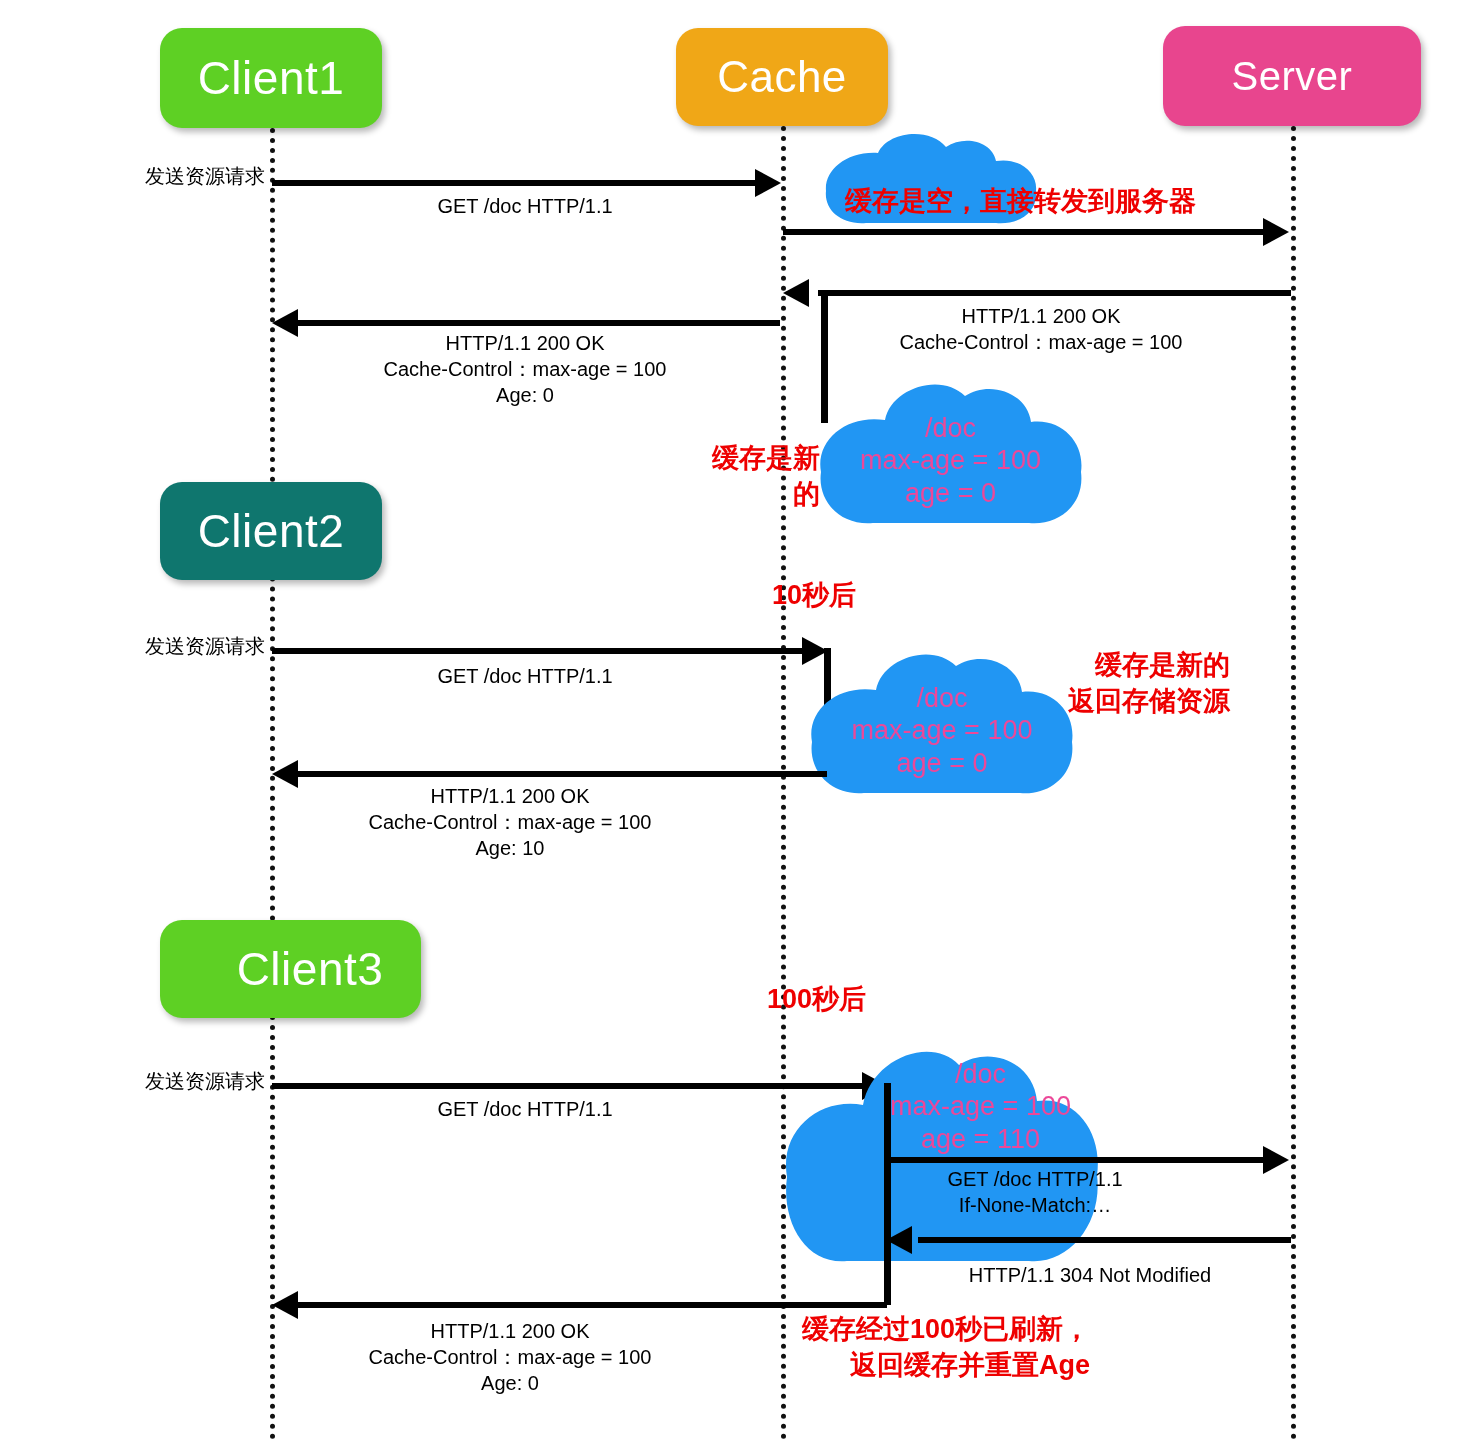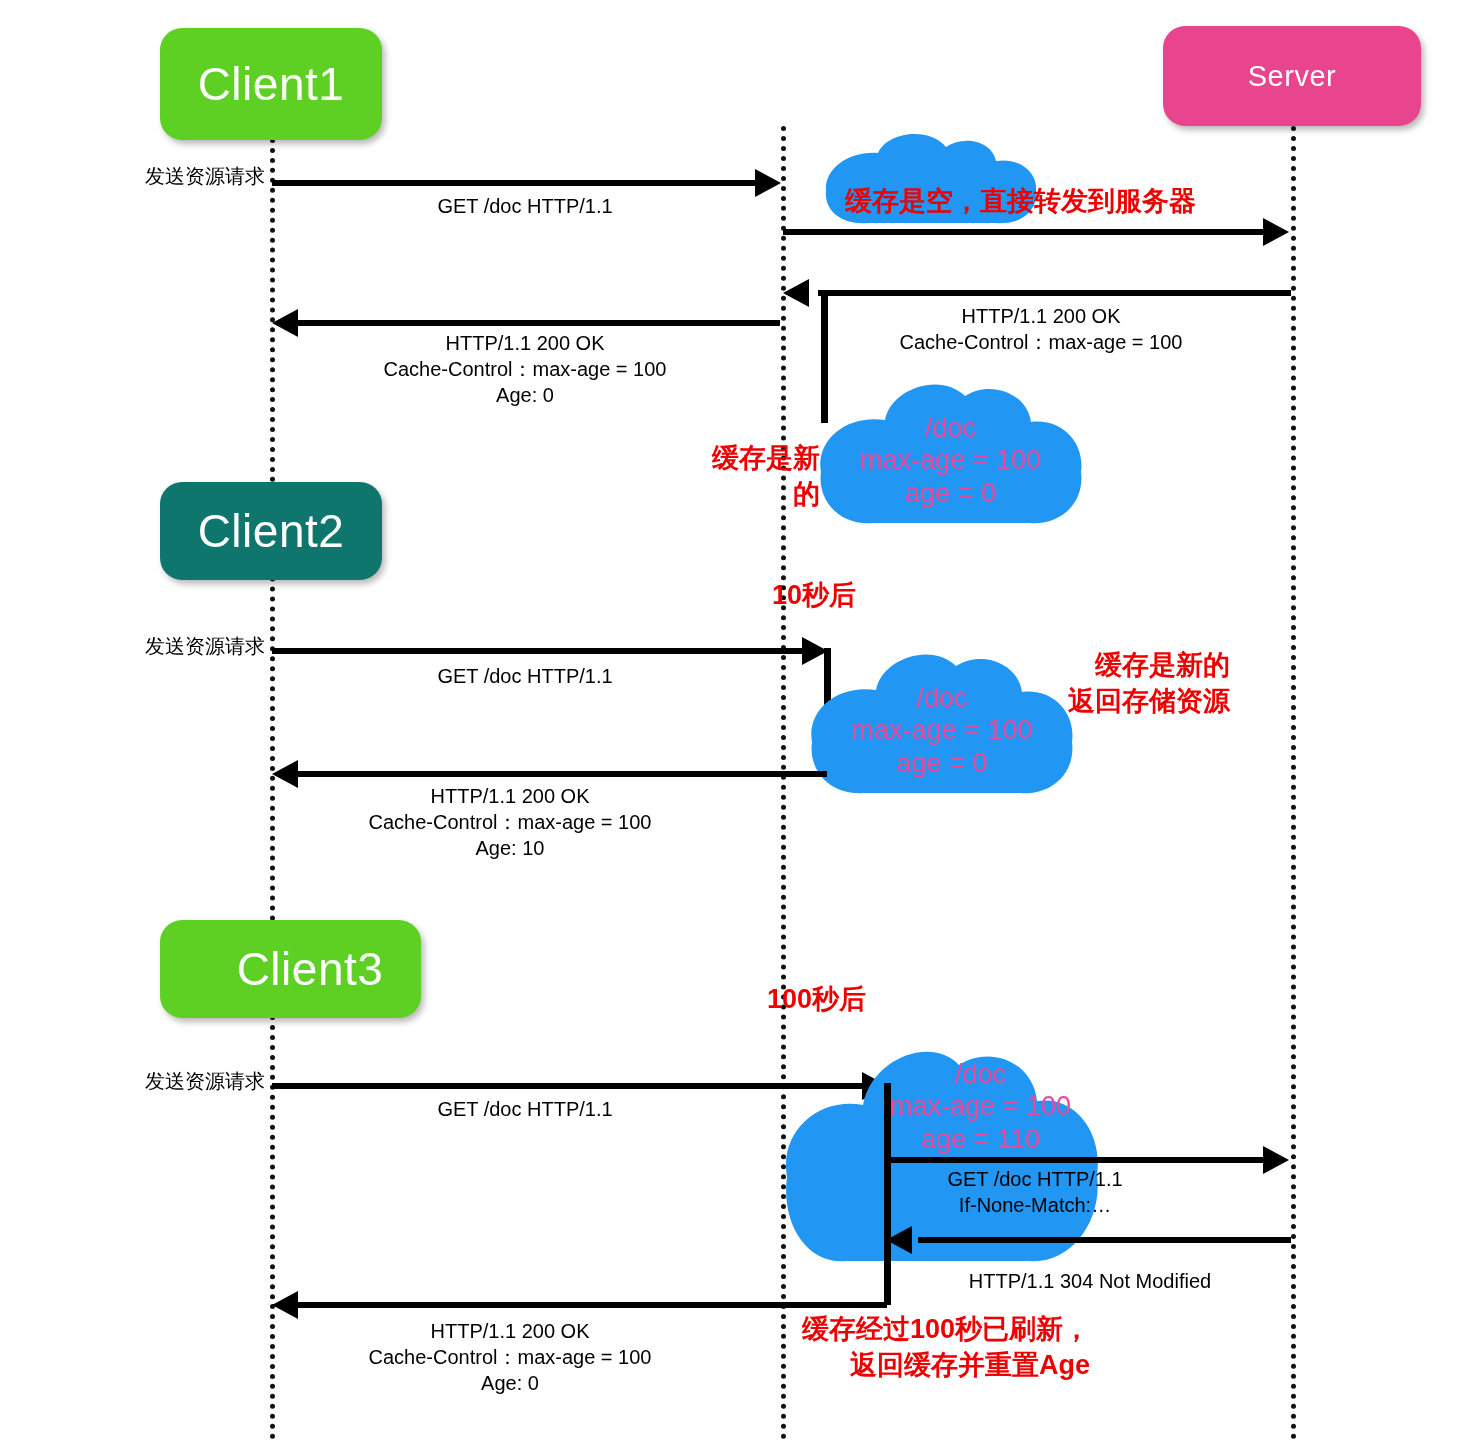--- a/index.html
+++ b/index.html
@@ -23,23 +23,23 @@
     display: flex;
     align-items: center;
     justify-content: center;
     border-radius: 22px;
     color: #ffffff;
     font-weight: 400;
     letter-spacing: 0.5px;
     box-shadow: 3px 4px 6px rgba(0,0,0,0.28);
     font-family: "Liberation Sans", "DejaVu Sans", sans-serif;
   }
-  .p-client1 { left:160px; top:28px;  width:222px; height:112px; background:#5ed024; font-size:46px;align-items:center; }
+  .p-client1 { left:160px; top:28px;  width:222px; height:100px; background:#5ed024; font-size:46px;align-items:center; }
   .p-cache   { left:676px; top:28px;  width:212px; height:98px;  background:#f0a717; font-size:44px; }
-  .p-server  { left:1163px;top:26px;  width:258px; height:100px; background:#e8458e; font-size:29px; }
+  .p-server  { left:1163px;top:26px;  width:258px; height:100px; background:#e8458e; font-size:40px; }
   .p-client2 { left:160px; top:482px; width:222px; height:98px;  background:#0f766e; font-size:46px; }
   .p-client3 { left:160px; top:920px; width:222px; height:98px;  background:#5ed024; font-size:46px;padding-left:39px; }
 
   
   .lifeline {
     position: absolute;
     width: 0;
     border-left: 5px dotted #111111;
   }
 
@@ -110,20 +110,23 @@
 
 <div id="stage">
 
   <div class="lifeline" style="left:270px; top:128px; height:1312px;"></div>
   <div class="lifeline" style="left:781px; top:126px; height:1314px;"></div>
   <div class="lifeline" style="left:1291px; top:126px; height:1314px;"></div>
 
   <div class="participant p-client1">
     <span>Client1</span>
   </div>
+  <div class="participant p-cache">
+    <span>Cache</span>
+  </div>
   <div class="participant p-server">
     <span>Server</span>
   </div>
   <div class="participant p-client2">
     <span>Client2</span>
   </div>
   <div class="participant p-client3">
     <span>Client3</span>
   </div>
 
@@ -218,21 +221,21 @@
 
   <div class="vline" style="left:884px; top:1083px; height:222px;"></div>
 
   <div class="arrow-line" style="left:886px; top:1157px; width:382px;"></div>
   <div class="arrow-head right" style="left:1263px; top:1146px;"></div>
   <div class="lbl center" style="left:890px; top:1166px; width:290px;">GET /doc  HTTP/1.1
 If-None-Match:…</div>
 
   <div class="arrow-line" style="left:918px; top:1237px; width:373px;"></div>
   <div class="arrow-head left" style="left:886px; top:1226px;"></div>
-  <div class="lbl center" style="left:880px; top:1262px; width:420px;margin-top:6px;">HTTP/1.1 304 Not Modified</div>
+  <div class="lbl center" style="left:880px; top:1262px; width:420px;">HTTP/1.1 304 Not Modified</div>
 
   <div class="arrow-line" style="left:295px; top:1302px; width:592px;"></div>
   <div class="arrow-head left" style="left:272px; top:1291px;"></div>
   <div class="lbl center" style="left:270px; top:1318px; width:480px;">HTTP/1.1 200 OK
 Cache-Control：max-age = 100
 Age: 0</div>
 
   <div class="note-red" style="left:790px; top:1312px; width:300px;">缓存经过100秒已刷新，
 返回缓存并重置Age</div>
 

